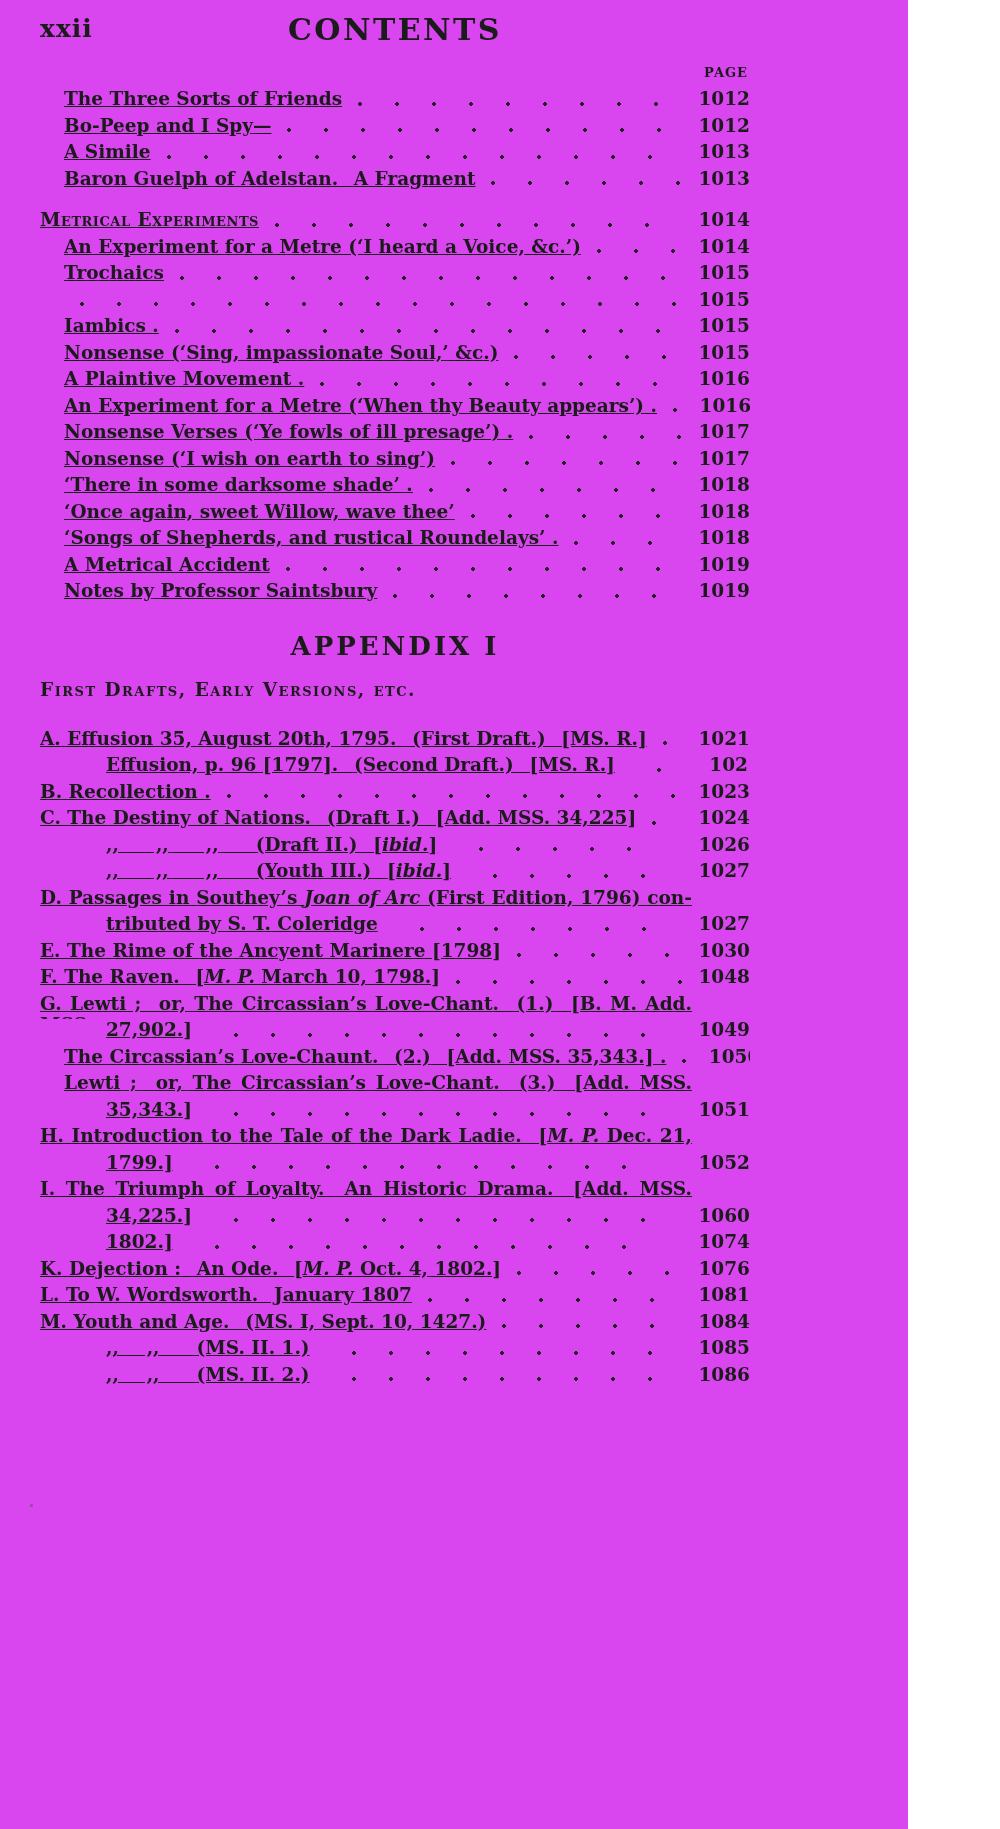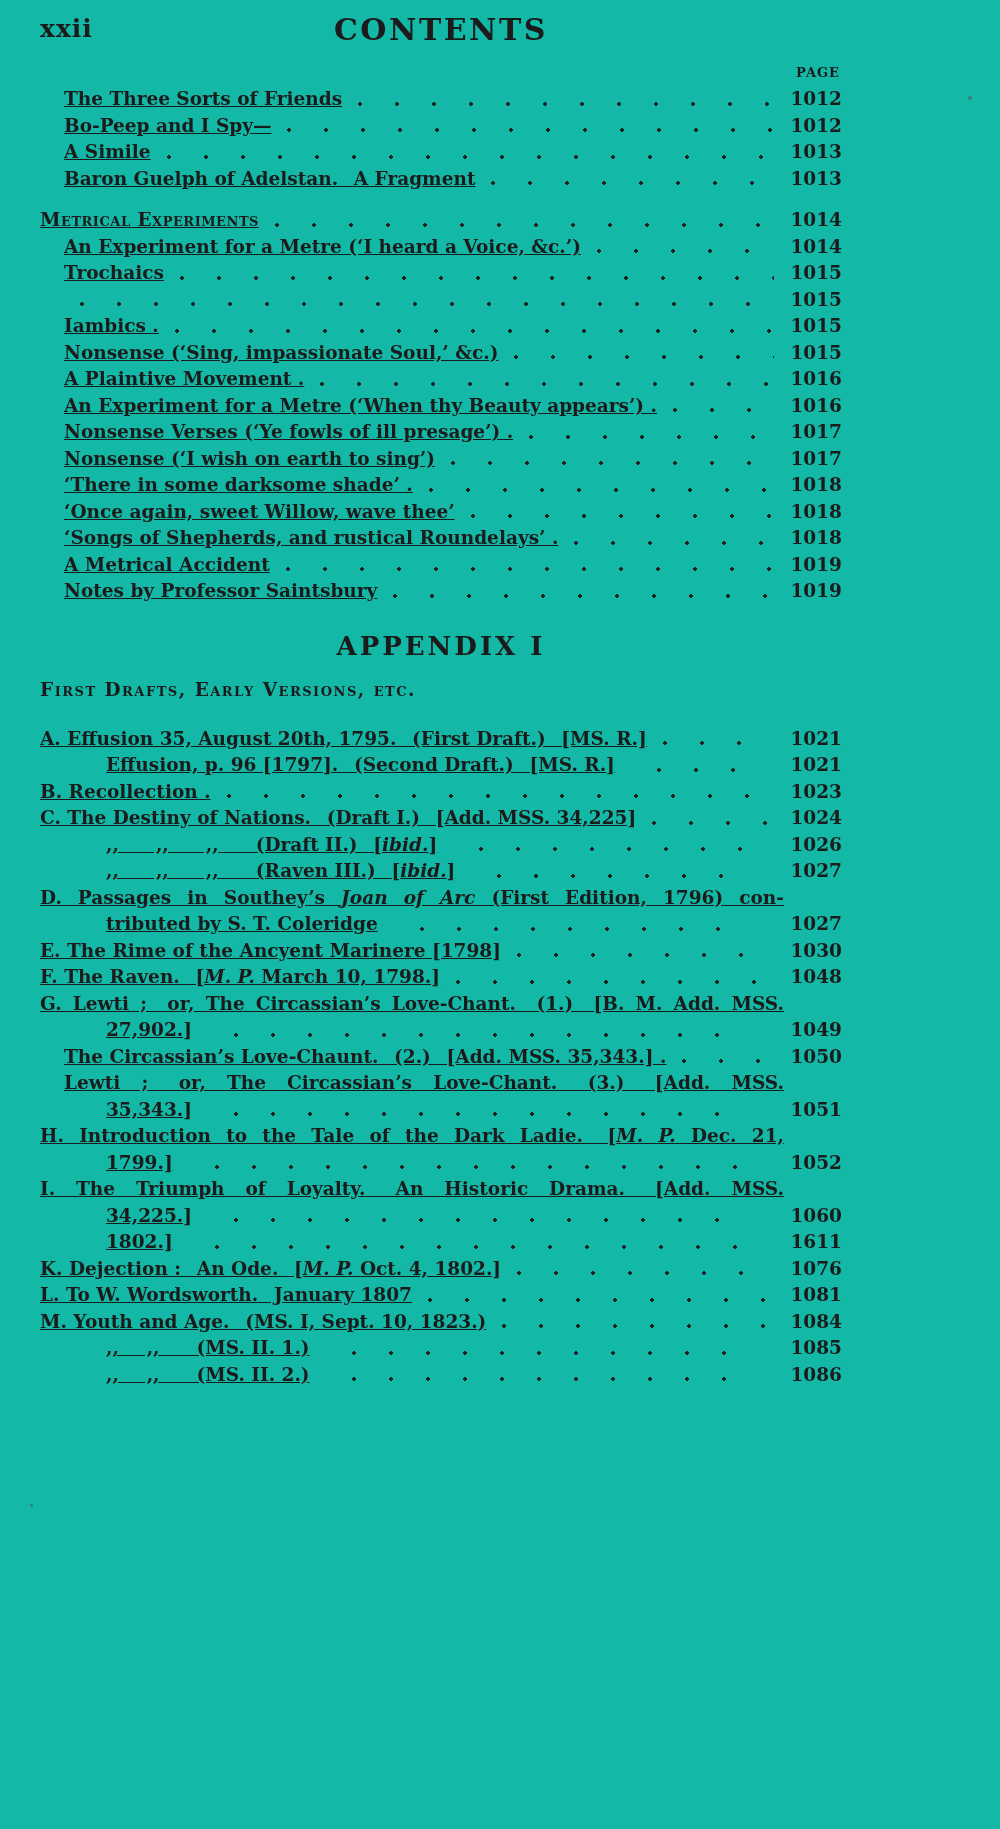--- a/index.html
+++ b/index.html
@@ -1,20 +1,20 @@
 <!DOCTYPE html>
 <html><head>
 <meta charset="utf-8">
 <style>
   html, body { margin: 0; padding: 0; background: #ffffff; }
   .page {
     position: relative;
-    width: 1000px;
+    width: 908px;
     height: 1829px;
-    background: #14b8a6;
+    background: #d946ef;
     color: #1b1b1b;
     font-family: "DejaVu Serif", "Liberation Serif", serif;
     font-weight: 600;
     box-sizing: border-box;
     overflow: hidden;
   }
   .content { padding: 10px 158px 0 40px; }
 
   .header { position: relative; }
   .folio {
@@ -246,21 +246,21 @@
           <span class="label"><span>C. The Destiny of Nations.  (Draft I.)  [Add. MSS. 34,225]</span></span>
           <span class="leader"></span>
           <span class="page-num">1024</span>
         </div>
         <div class="row ind-2">
           <span class="label"><span>,,   ,,   ,,   (Draft II.)  [</span><span class="it">ibid.</span><span>]</span></span>
           <span class="leader"></span>
           <span class="page-num">1026</span>
         </div>
         <div class="row ind-2">
-          <span class="label"><span>,,   ,,   ,,   (Raven III.)  [</span><span class="it">ibid.</span><span>]</span></span>
+          <span class="label"><span>,,   ,,   ,,   (Youth III.)  [</span><span class="it">ibid.</span><span>]</span></span>
           <span class="leader"></span>
           <span class="page-num">1027</span>
         </div>
         <div class="row ind-0 justify">
           <span class="label"><span>D. Passages in Southey’s </span><span class="it">Joan of Arc</span><span> (First Edition, 1796) con-</span></span>
           <span class="page-num spacer"></span>
         </div>
         <div class="row ind-2">
           <span class="label"><span>tributed by S. T. Coleridge</span></span>
           <span class="leader"></span>
@@ -313,34 +313,34 @@
           <span class="page-num spacer"></span>
         </div>
         <div class="row ind-2">
           <span class="label"><span>34,225.]</span></span>
           <span class="leader"></span>
           <span class="page-num">1060</span>
         </div>
         <div class="row ind-2">
           <span class="label"><span>1802.]</span></span>
           <span class="leader"></span>
-          <span class="page-num">1611</span>
+          <span class="page-num">1074</span>
         </div>
         <div class="row ind-0">
           <span class="label"><span>K. Dejection :  An Ode.  [</span><span class="it">M. P.</span><span> Oct. 4, 1802.]</span></span>
           <span class="leader"></span>
           <span class="page-num">1076</span>
         </div>
         <div class="row ind-0">
           <span class="label"><span>L. To W. Wordsworth.  January 1807</span></span>
           <span class="leader"></span>
           <span class="page-num">1081</span>
         </div>
         <div class="row ind-0">
-          <span class="label"><span>M. Youth and Age.  (MS. I, Sept. 10, 1823.)</span></span>
+          <span class="label"><span>M. Youth and Age.  (MS. I, Sept. 10, 1427.)</span></span>
           <span class="leader"></span>
           <span class="page-num">1084</span>
         </div>
         <div class="row ind-2">
           <span class="label"><span>,,  ,,   (MS. II. 1.)</span></span>
           <span class="leader"></span>
           <span class="page-num">1085</span>
         </div>
         <div class="row ind-2">
           <span class="label"><span>,,  ,,   (MS. II. 2.)</span></span>

